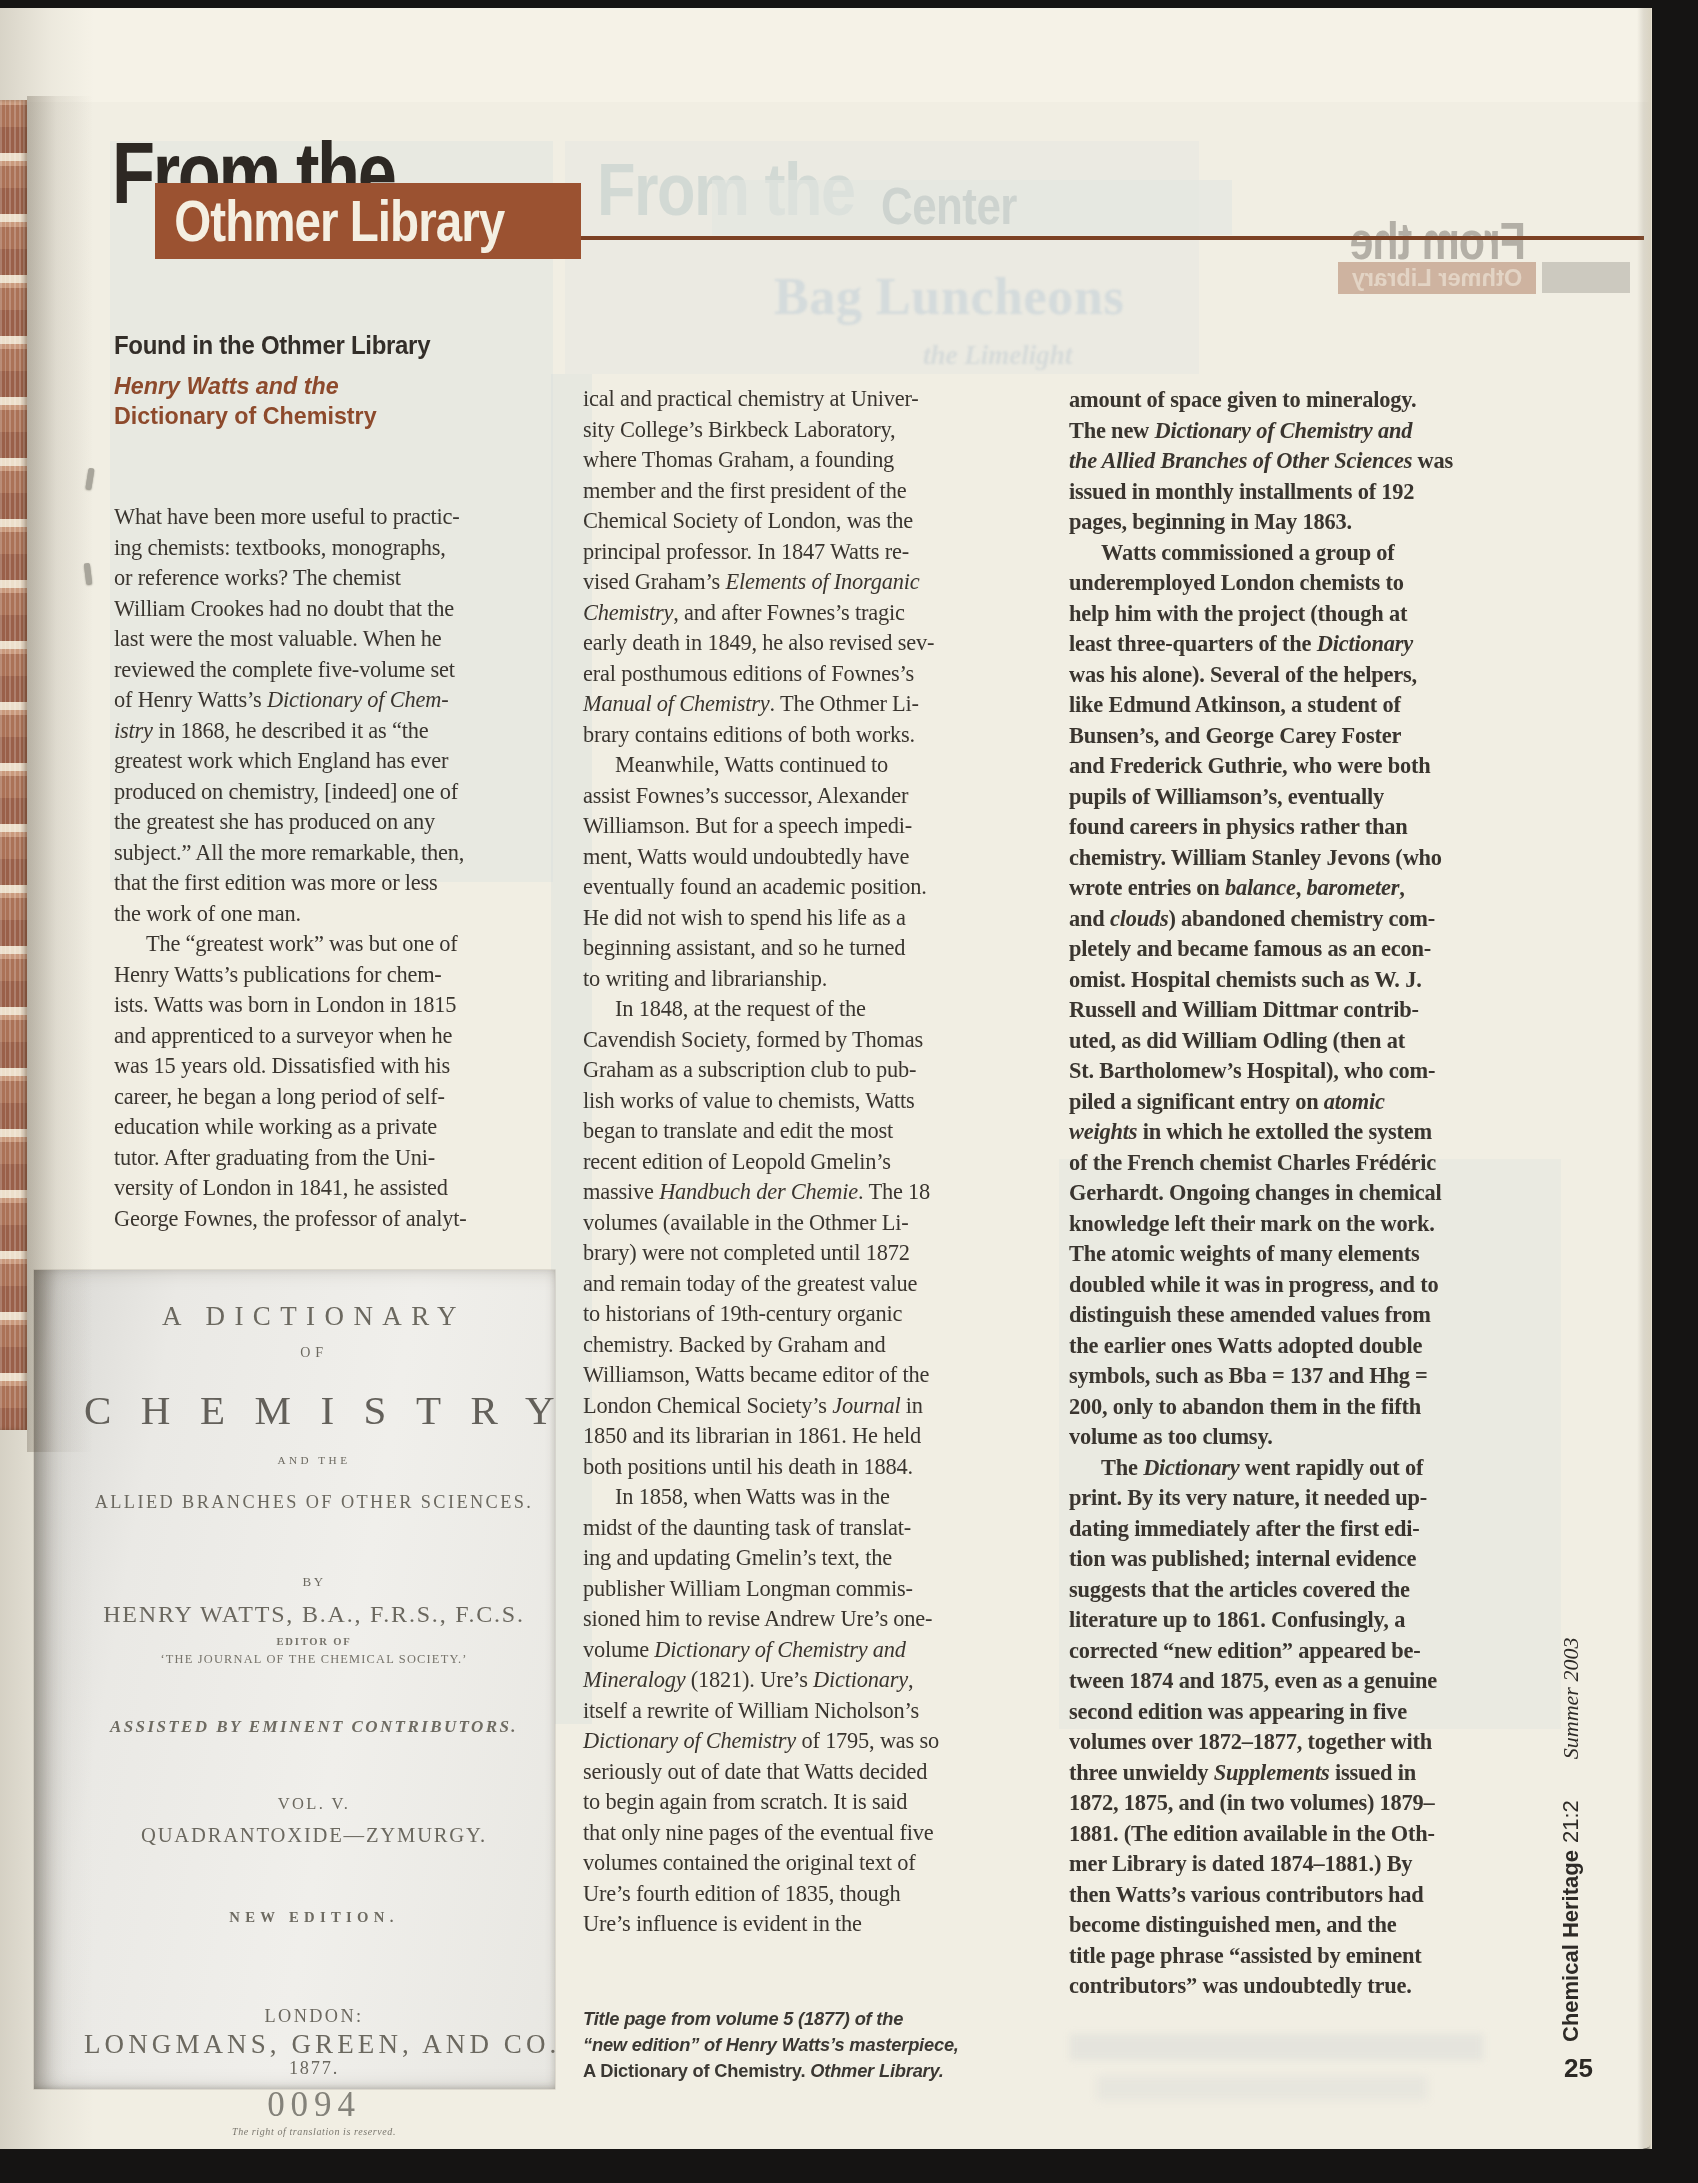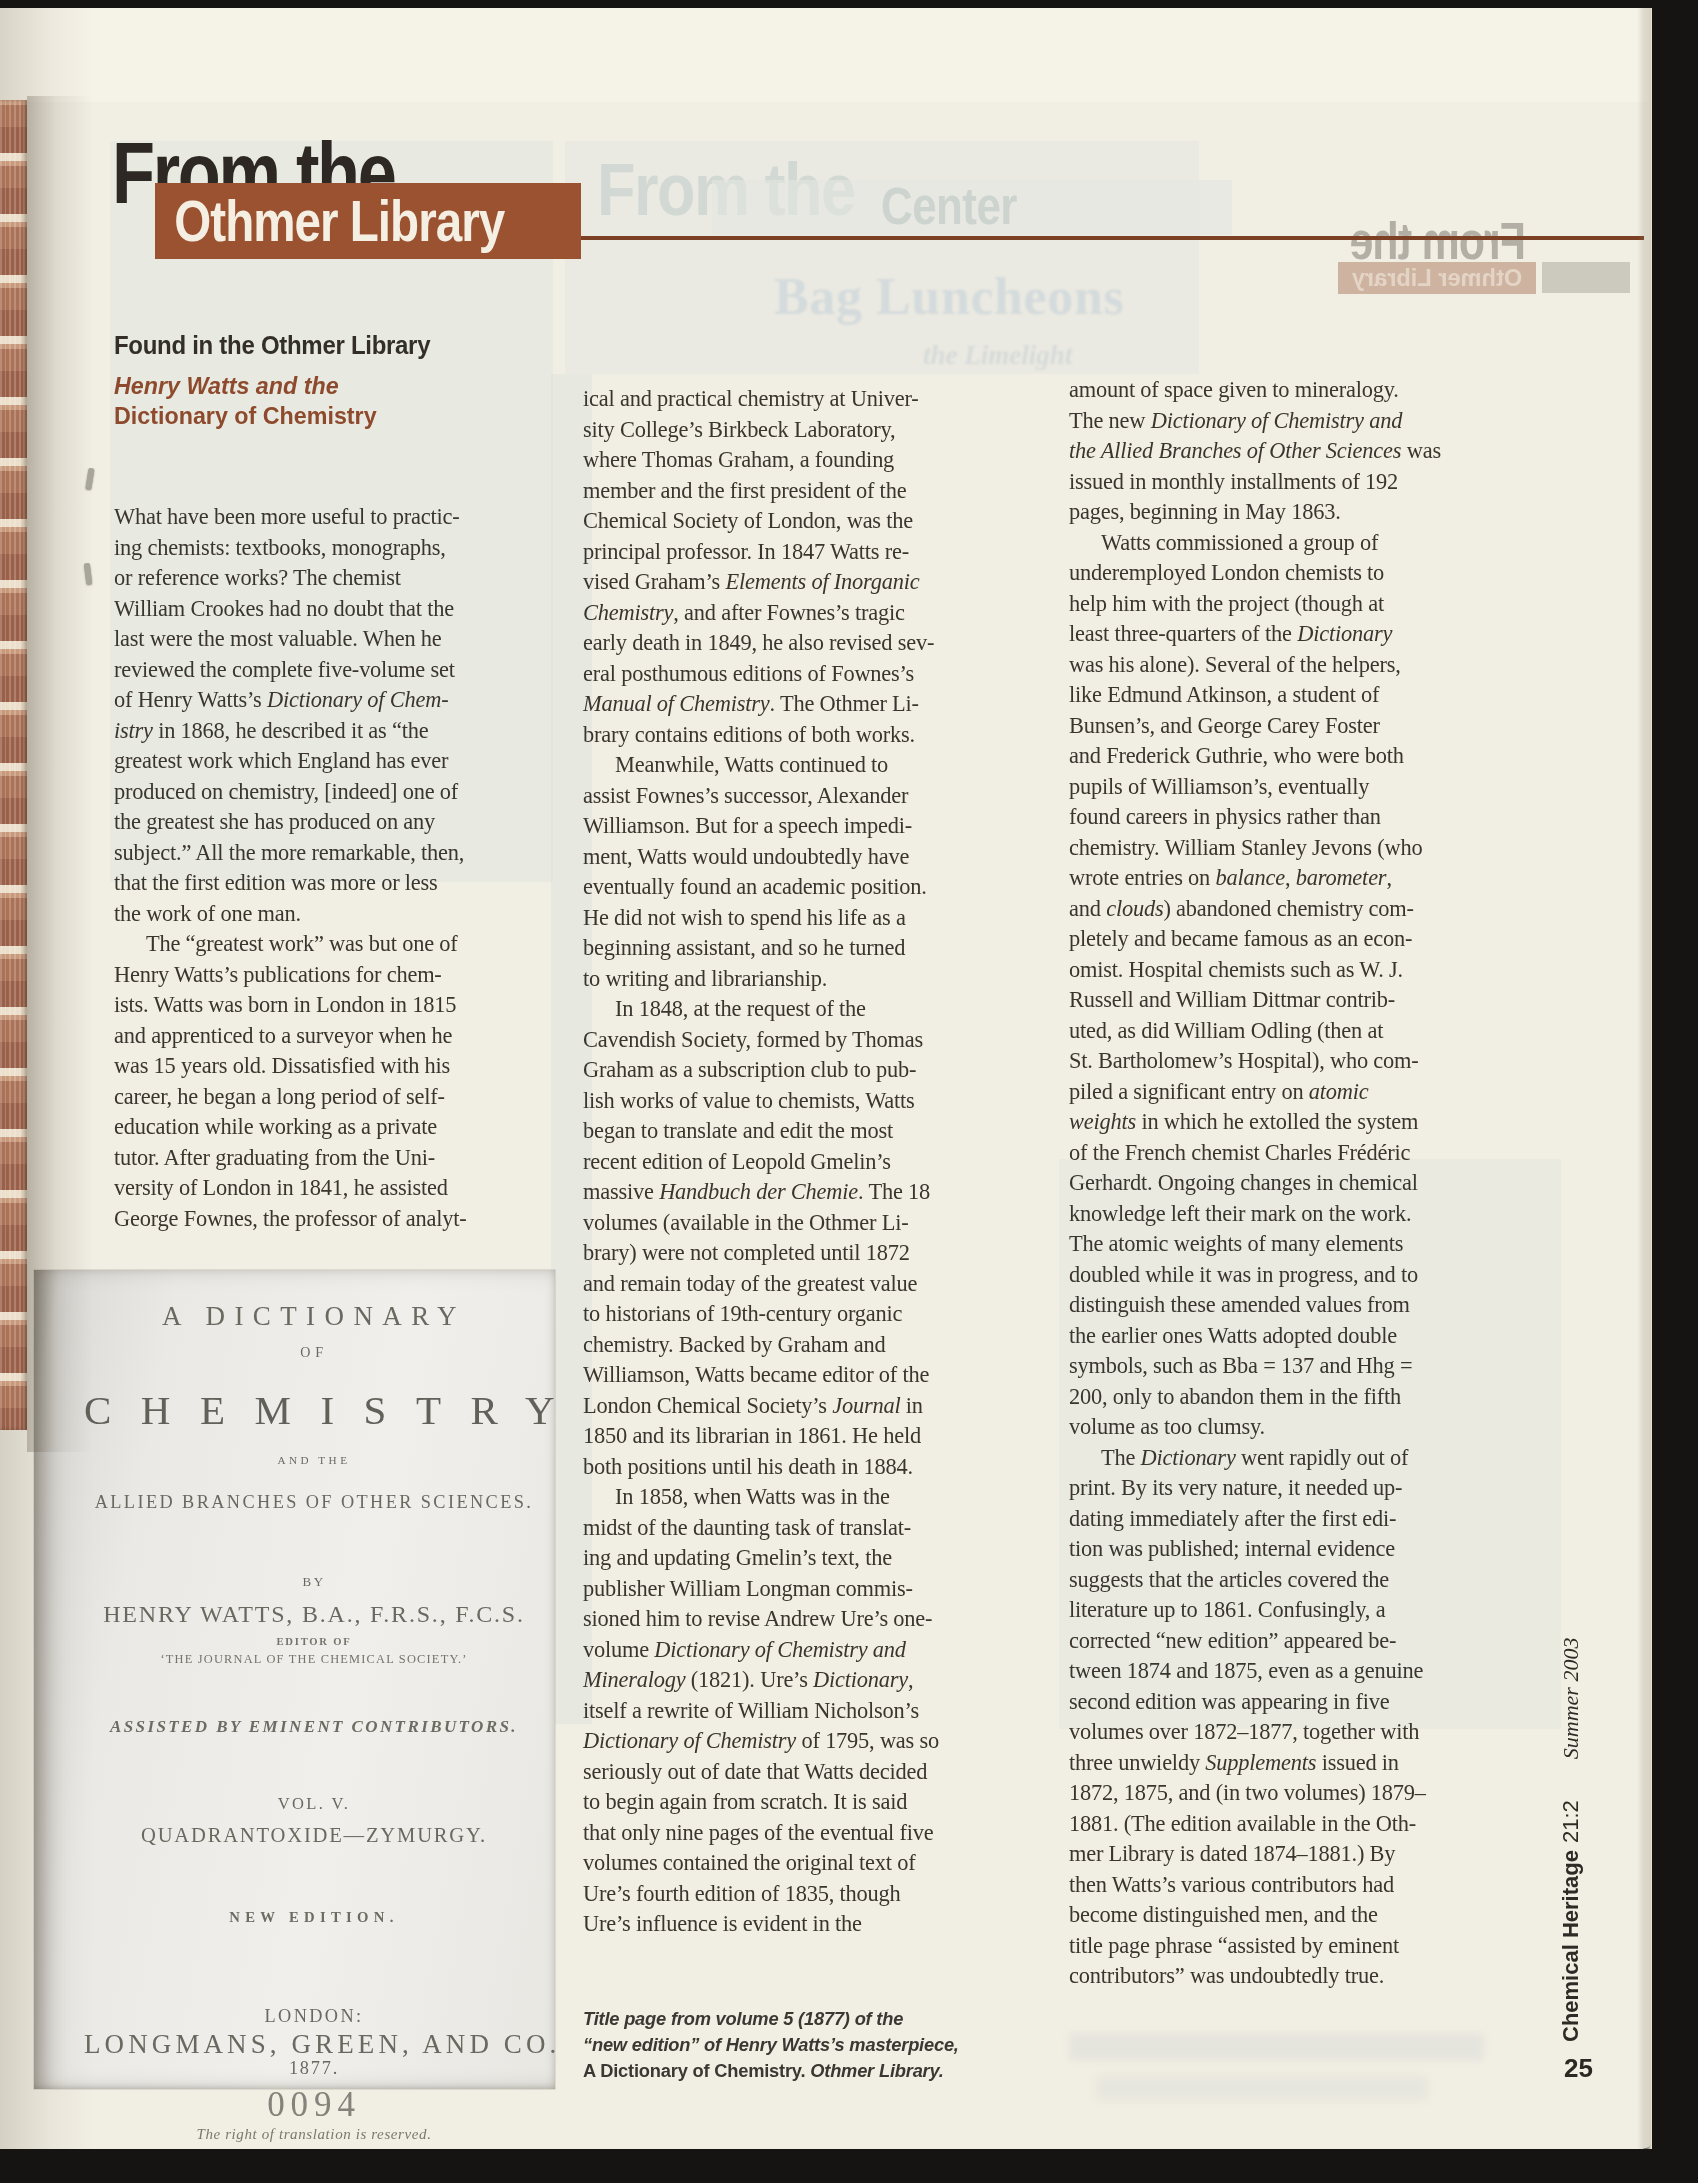--- a/index.html
+++ b/index.html
@@ -76,21 +76,21 @@
   .art-t2{position:absolute;left:114px;top:396px;z-index:2;
     font:bold 24px/1 "Liberation Sans",sans-serif;color:#8d4a2c;transform:scaleX(.97);transform-origin:0 0;}
   .epigraph{position:absolute;left:114px;top:428px;z-index:2;
     font:italic 23px/32px "Liberation Serif",serif;color:#3a352f;}
   
   .col{position:absolute;z-index:2;font:22.4px/30.5px "Liberation Serif",serif;color:#3a352f;letter-spacing:-0.2px;}
   .col .tline, .epigraph .tline{white-space:nowrap;}
   .col .tline.indent{padding-left:32px;}
   .col1{left:114px;top:494px;}
   .col2{left:583px;top:376px;}
-  .col3{left:1069px;top:367px;}
+  .col3{left:1069px;top:377px;font-weight:bold;}
   
   .caption{position:absolute;left:583px;top:1998px;z-index:2;
     font:italic bold 18.3px/26px "Liberation Sans",sans-serif;color:#3b3833;letter-spacing:-0.2px;}
   .caption .tline{white-space:nowrap;}
   .caption .up{font-style:normal;}
   
   .book{position:absolute;left:34px;top:1262px;width:521px;height:819px;z-index:2;
     background:linear-gradient(100deg,#c7c6c2 0%,#dbdad6 4%,#eae9e5 22%,#f0efeb 58%,#e8e7e2 100%);
     box-shadow:inset 16.5px 0 26px -10.6px rgba(60,52,40,.55), inset -4.7px 0 10.6px -5.9px rgba(60,52,40,.25),
       inset 0 -3.5px 8.3px -4.7px rgba(60,52,40,.30), 0 0 0 0.6px rgba(90,82,68,.22);}
@@ -105,21 +105,21 @@
   .bp-edof {top:366px; font-size:10.6px;letter-spacing:1.8px;font-weight:bold;color:#76736a;}
   .bp-journ{top:382px; font-size:12.4px;letter-spacing:1.2px;font-weight:normal;color:#76736a;}
   .bp-assist{top:447px;font-size:17px;letter-spacing:2.4px;font-style:italic;font-weight:bold;color:#6e6b62;}
   .bp-vol  {top:524px; font-size:16.5px;letter-spacing:2.4px;}
   .bp-range{top:554px; font-size:20.6px;letter-spacing:1.8px;}
   .bp-newed{top:639px;font-size:14.7px;letter-spacing:5.3px;font-weight:bold;color:#6e6b62;}
   .bp-london{top:736px;font-size:18.3px;letter-spacing:2.4px;}
   .bp-pub  {top:759px;font-size:27px;letter-spacing:4.1px;}
   .bp-year {top:788px;font-size:18.3px;letter-spacing:1.8px;}
   .bp-stamp{top:815px;font-size:35px;letter-spacing:5.9px;color:#84827a;}
-  .bp-rights{top:856px;font-size:15px;font-style:italic;letter-spacing:0.6px;color:#7a776e;}
+  .bp-rights{top:856px;font-size:10px;font-style:italic;letter-spacing:0.6px;color:#7a776e;}
   
   .vfoot{position:absolute;left:1560px;top:2034px;width:466px;z-index:2;
     transform:rotate(-90deg);transform-origin:0 0;white-space:nowrap;}
   .vfoot .fj{font:bold 22px/1 "Liberation Sans",sans-serif;color:#2e2b27;}
   .vfoot .fv{font:22px/1 "Liberation Sans",sans-serif;color:#2e2b27;margin-left:7px;}
   .vfoot .fi{font:italic 22px/1 "Liberation Serif",serif;color:#2e2b27;margin-left:41px;}
   .pageno{position:absolute;left:1564px;top:2047px;z-index:2;
     font:bold 26px/1 "Liberation Sans",sans-serif;color:#2c2925;}
 </style>
 </head>

